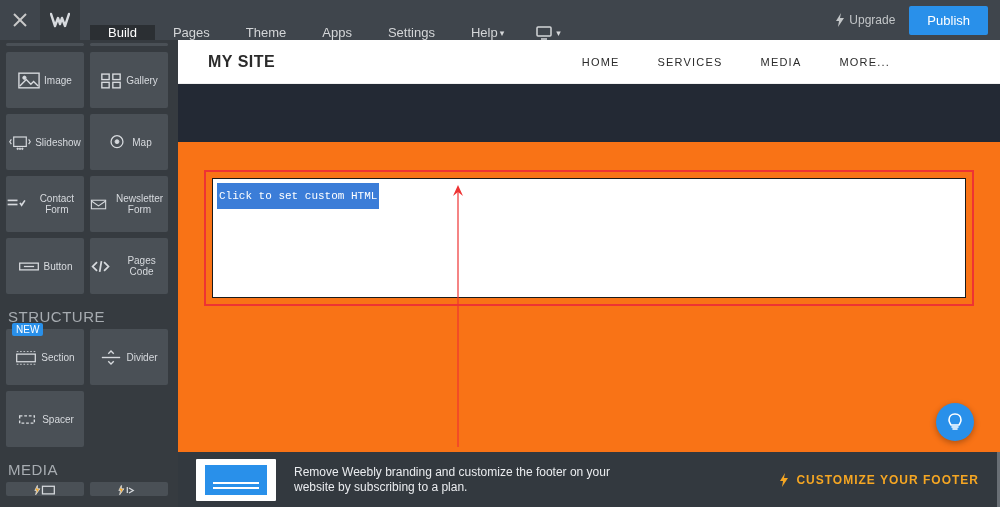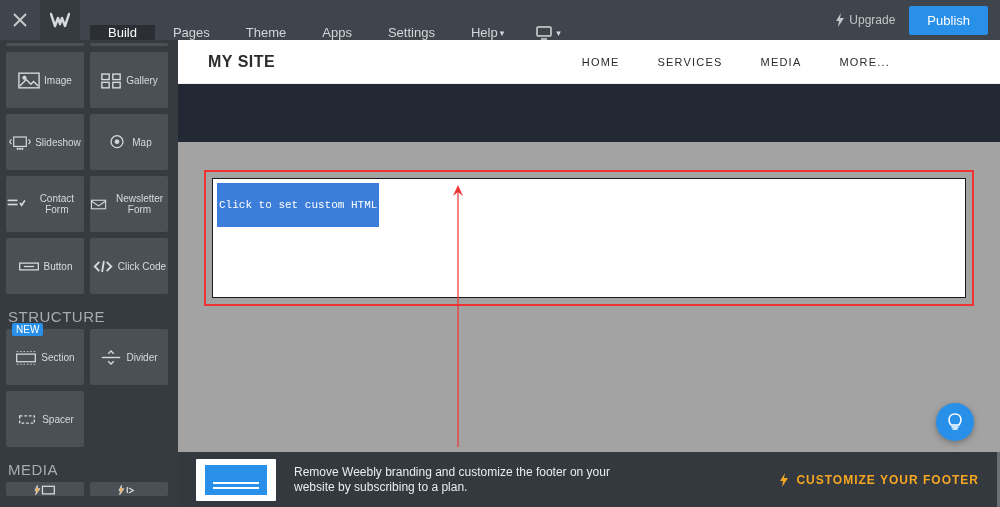--- a/index.html
+++ b/index.html
@@ -21,30 +21,30 @@
 
 .sidebar{position:absolute;left:0;top:40px;bottom:0;width:178px;background:#363b40;color:#9da3a9;font-size:9px;overflow:hidden}
 .sidebar .grid{display:flex;flex-wrap:wrap;gap:6px;padding:0 6px 6px 6px}
 .sidebar .tile{width:78px;height:56px;background:#4a5056;border-radius:2px;display:flex;align-items:center;justify-content:center;gap:4px;cursor:pointer;position:relative;color:#d7dade}
 .sidebar .tile .lbl{color:#d7dade;font-size:10px;text-align:center;line-height:11px}
 .sidebar .cat{font-size:15px;letter-spacing:.5px;color:#a7acb1;padding:8px 8px 4px 8px}
 .sidebar .badge-new{position:absolute;top:-6px;left:6px;background:#2990ea;color:#fff;font-size:10px;padding:1px 4px;border-radius:2px}
 .sidebar .tile svg{width:22px;height:17px;stroke:#d7dade;fill:none}
 
 
-.canvas{position:absolute;left:178px;right:0;top:40px;bottom:55px;background:#a3a3a3;overflow:hidden}
+.canvas{position:absolute;left:178px;right:0;top:40px;bottom:55px;background:#f97316;overflow:hidden}
 .siteheader{background:#fff;height:44px;display:flex;align-items:center;padding:0 30px;border-bottom:1px solid #f0f0f0}
 .siteheader .title{font-size:16px;font-weight:700;letter-spacing:.5px;color:#2b2b2b}
 .siteheader .nav{margin-left:auto;margin-right:80px;display:flex;gap:38px}
 .siteheader .nav a{font-size:11px;letter-spacing:1.2px;color:#2b2b2b;text-decoration:none;cursor:pointer}
 .darkband{height:58px;background:#232934}
 .stage{padding:28px 26px;position:relative}
 .sel-outer{border:2px solid #e33;padding:6px}
 .sel-inner{border:1px solid #1a1a1a;background:#fff;height:120px;padding:4px 4px}
-.custom-html{background:#3b7dd8;color:#fff;font-family:"Courier New",monospace;font-size:11px;padding:16px 2px;display:inline-block}
+.custom-html{background:#3b7dd8;color:#fff;font-family:"Courier New",monospace;font-size:11px;padding:7px 2px;display:inline-block}
 .arrow-svg{position:absolute;left:270px;top:40px;pointer-events:none}
 
 
 .footerbar{position:absolute;left:178px;right:3px;bottom:0;height:55px;background:#33393f;display:flex;align-items:center;color:#fff;font-size:12px;padding:0 18px;gap:18px}
 .footerbar .thumb{width:80px;height:42px;background:#fff;display:flex;align-items:center;justify-content:center;border-radius:1px}
 .footerbar .thumb .inner{width:62px;height:30px;background:#2990ea;position:relative}
 .footerbar .thumb .inner::after{content:"";position:absolute;left:8px;right:8px;bottom:6px;height:2px;background:#fff;box-shadow:0 -5px 0 #fff}
 .footerbar .txt{line-height:15px;font-size:12px;color:#eaecef;max-width:360px}
 .footerbar .cta{margin-left:auto;color:#f5a623;font-size:12px;font-weight:700;letter-spacing:1px;display:flex;align-items:center;gap:6px;cursor:pointer}
 
@@ -172,21 +172,21 @@
           <line x1="7" y1="6" x2="19" y2="6" stroke-width="1.5"></line>
         </svg>
       <span class="lbl">Button</span>
     </div>
     <div class="tile">
       <svg viewBox="0 0 24 16">
           <path d="M8 3 L3 8 L8 13" stroke-width="2"></path>
           <path d="M16 3 L21 8 L16 13" stroke-width="2"></path>
           <line x1="13" y1="2" x2="11" y2="14" stroke-width="2"></line>
         </svg>
-      <span class="lbl">Click Code</span>
+      <span class="lbl">Pages Code</span>
     </div>
   </div>
   <div class="cat">STRUCTURE</div>
   <div class="grid">
     <div class="tile">
       <span class="badge-new">NEW</span>
       <svg viewBox="0 0 26 16">
           <rect x="2" y="4" width="22" height="9" stroke-width="1.5"></rect>
           <line x1="2" y1="1" x2="24" y2="1" stroke-width="1" stroke-dasharray="2 2"></line>
           <line x1="2" y1="16" x2="24" y2="16" stroke-width="1" stroke-dasharray="2 2"></line>

